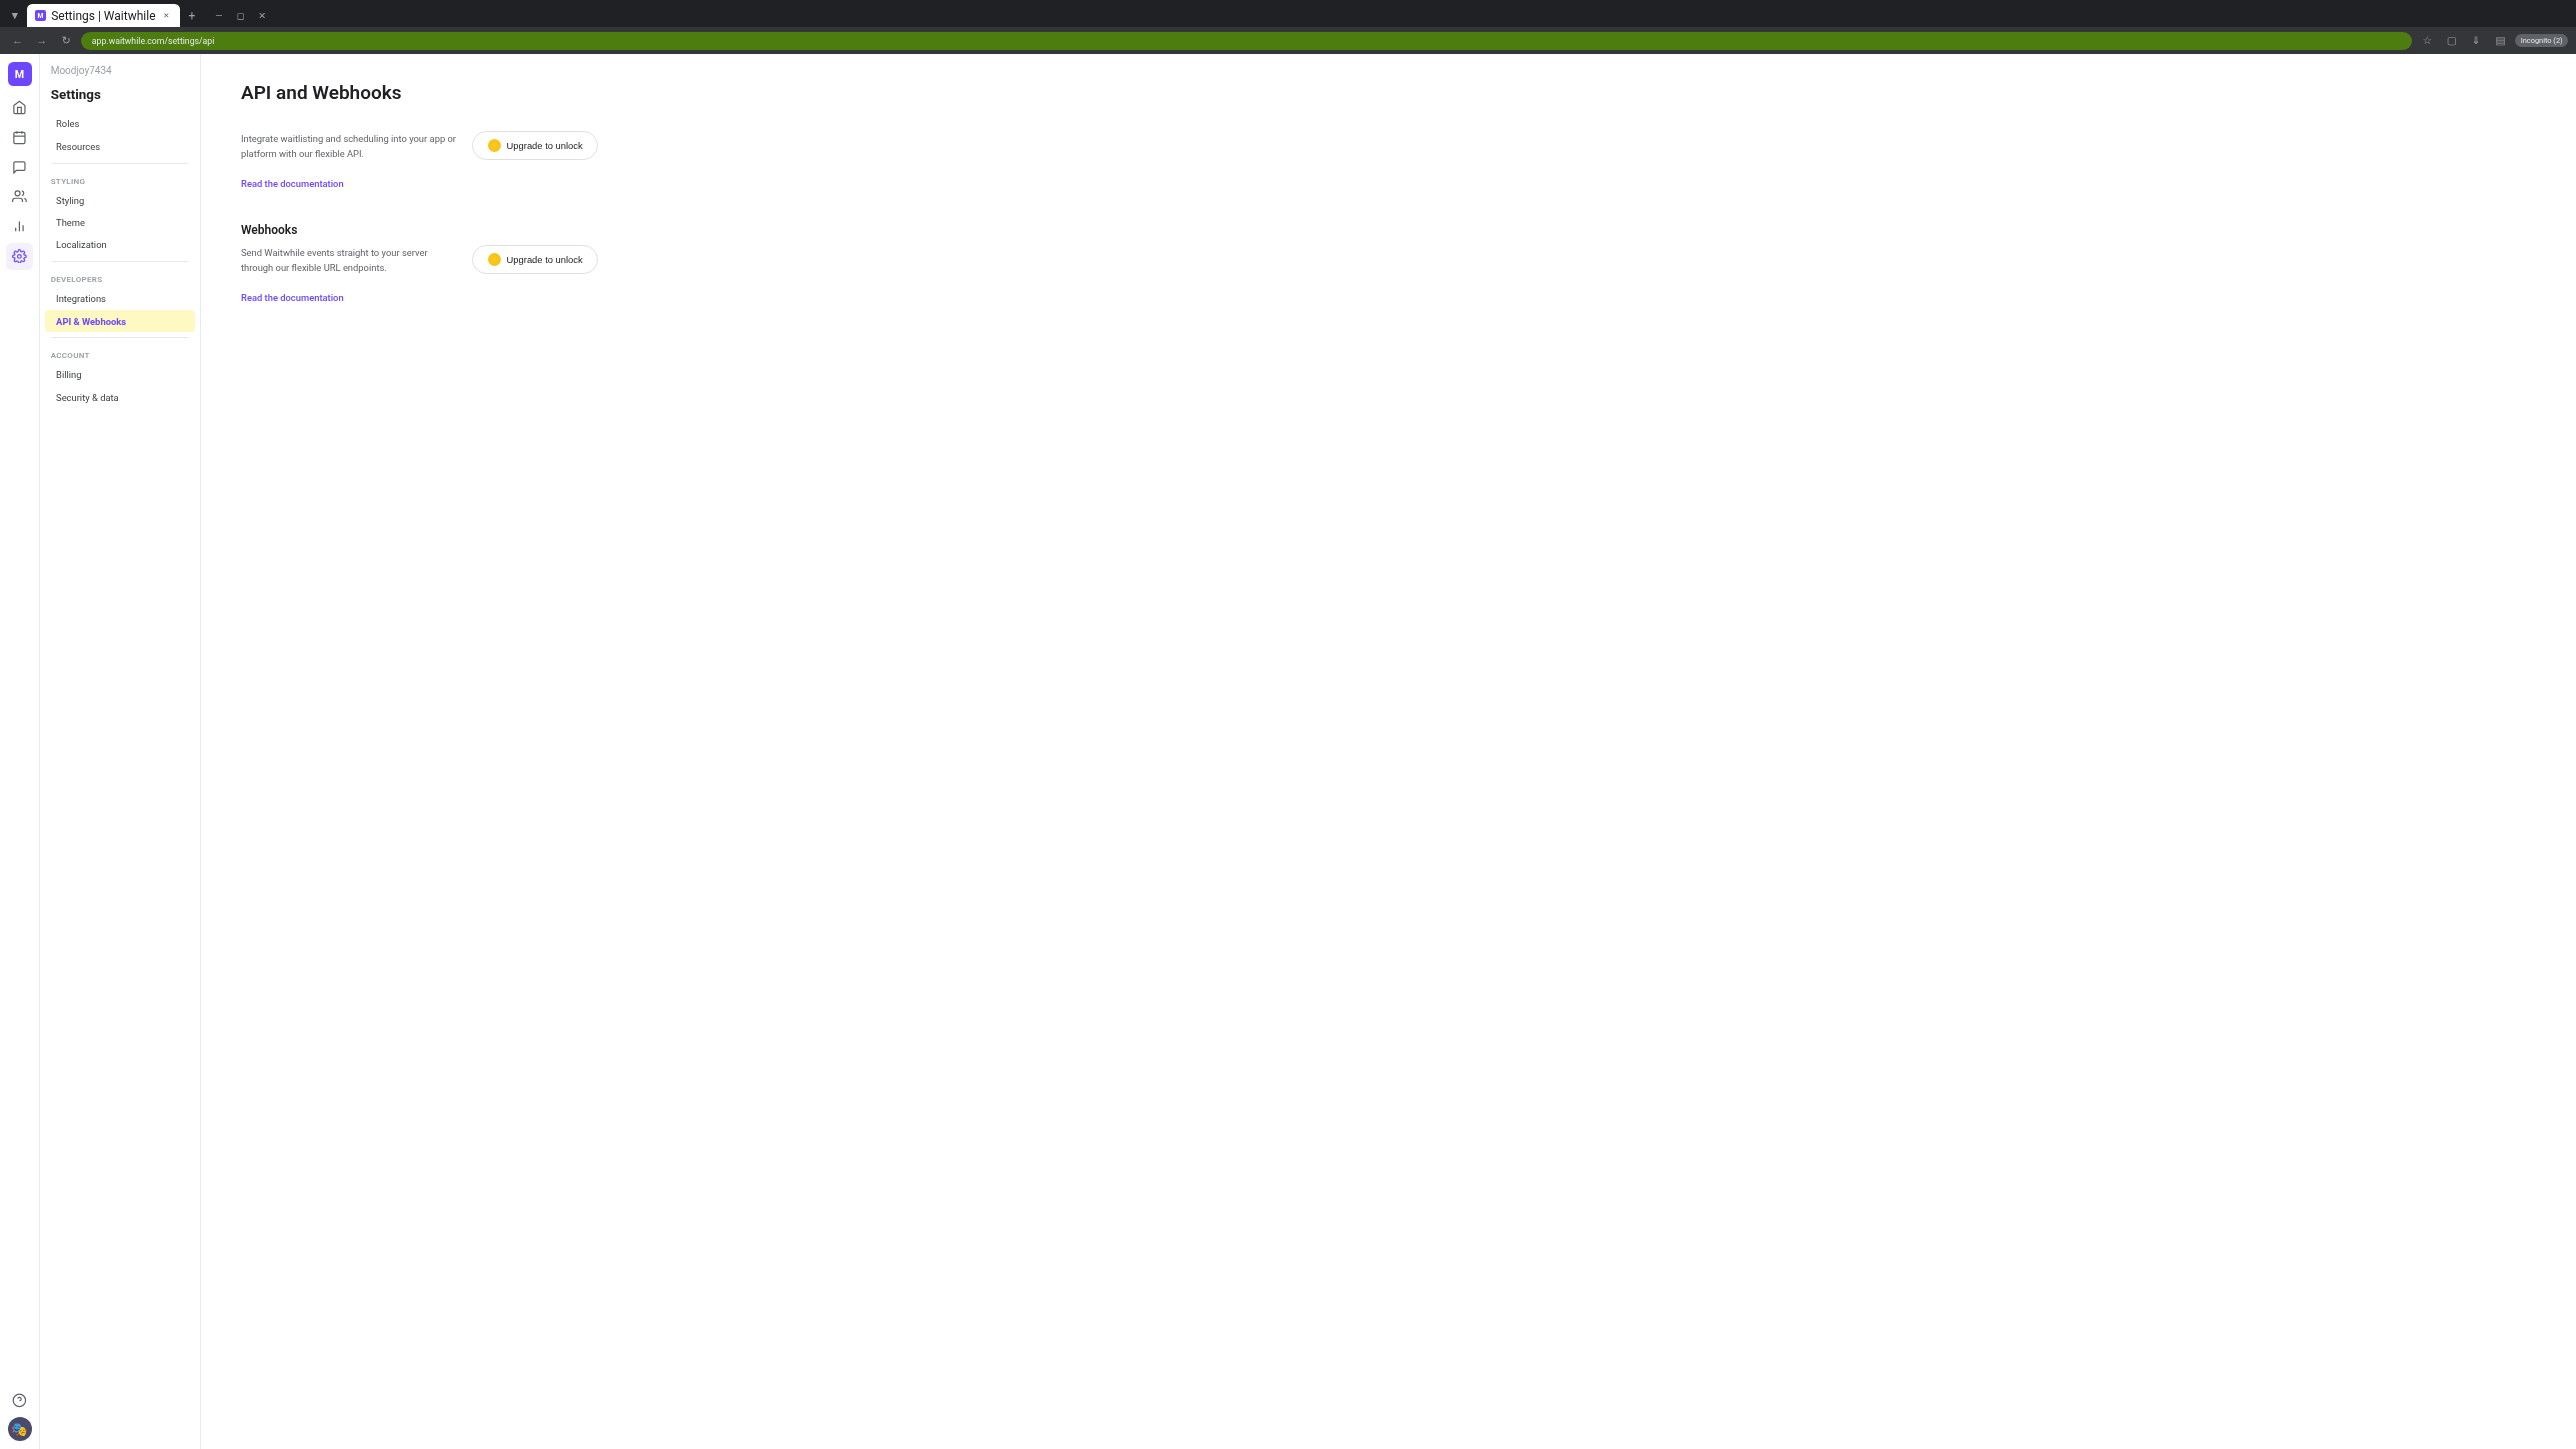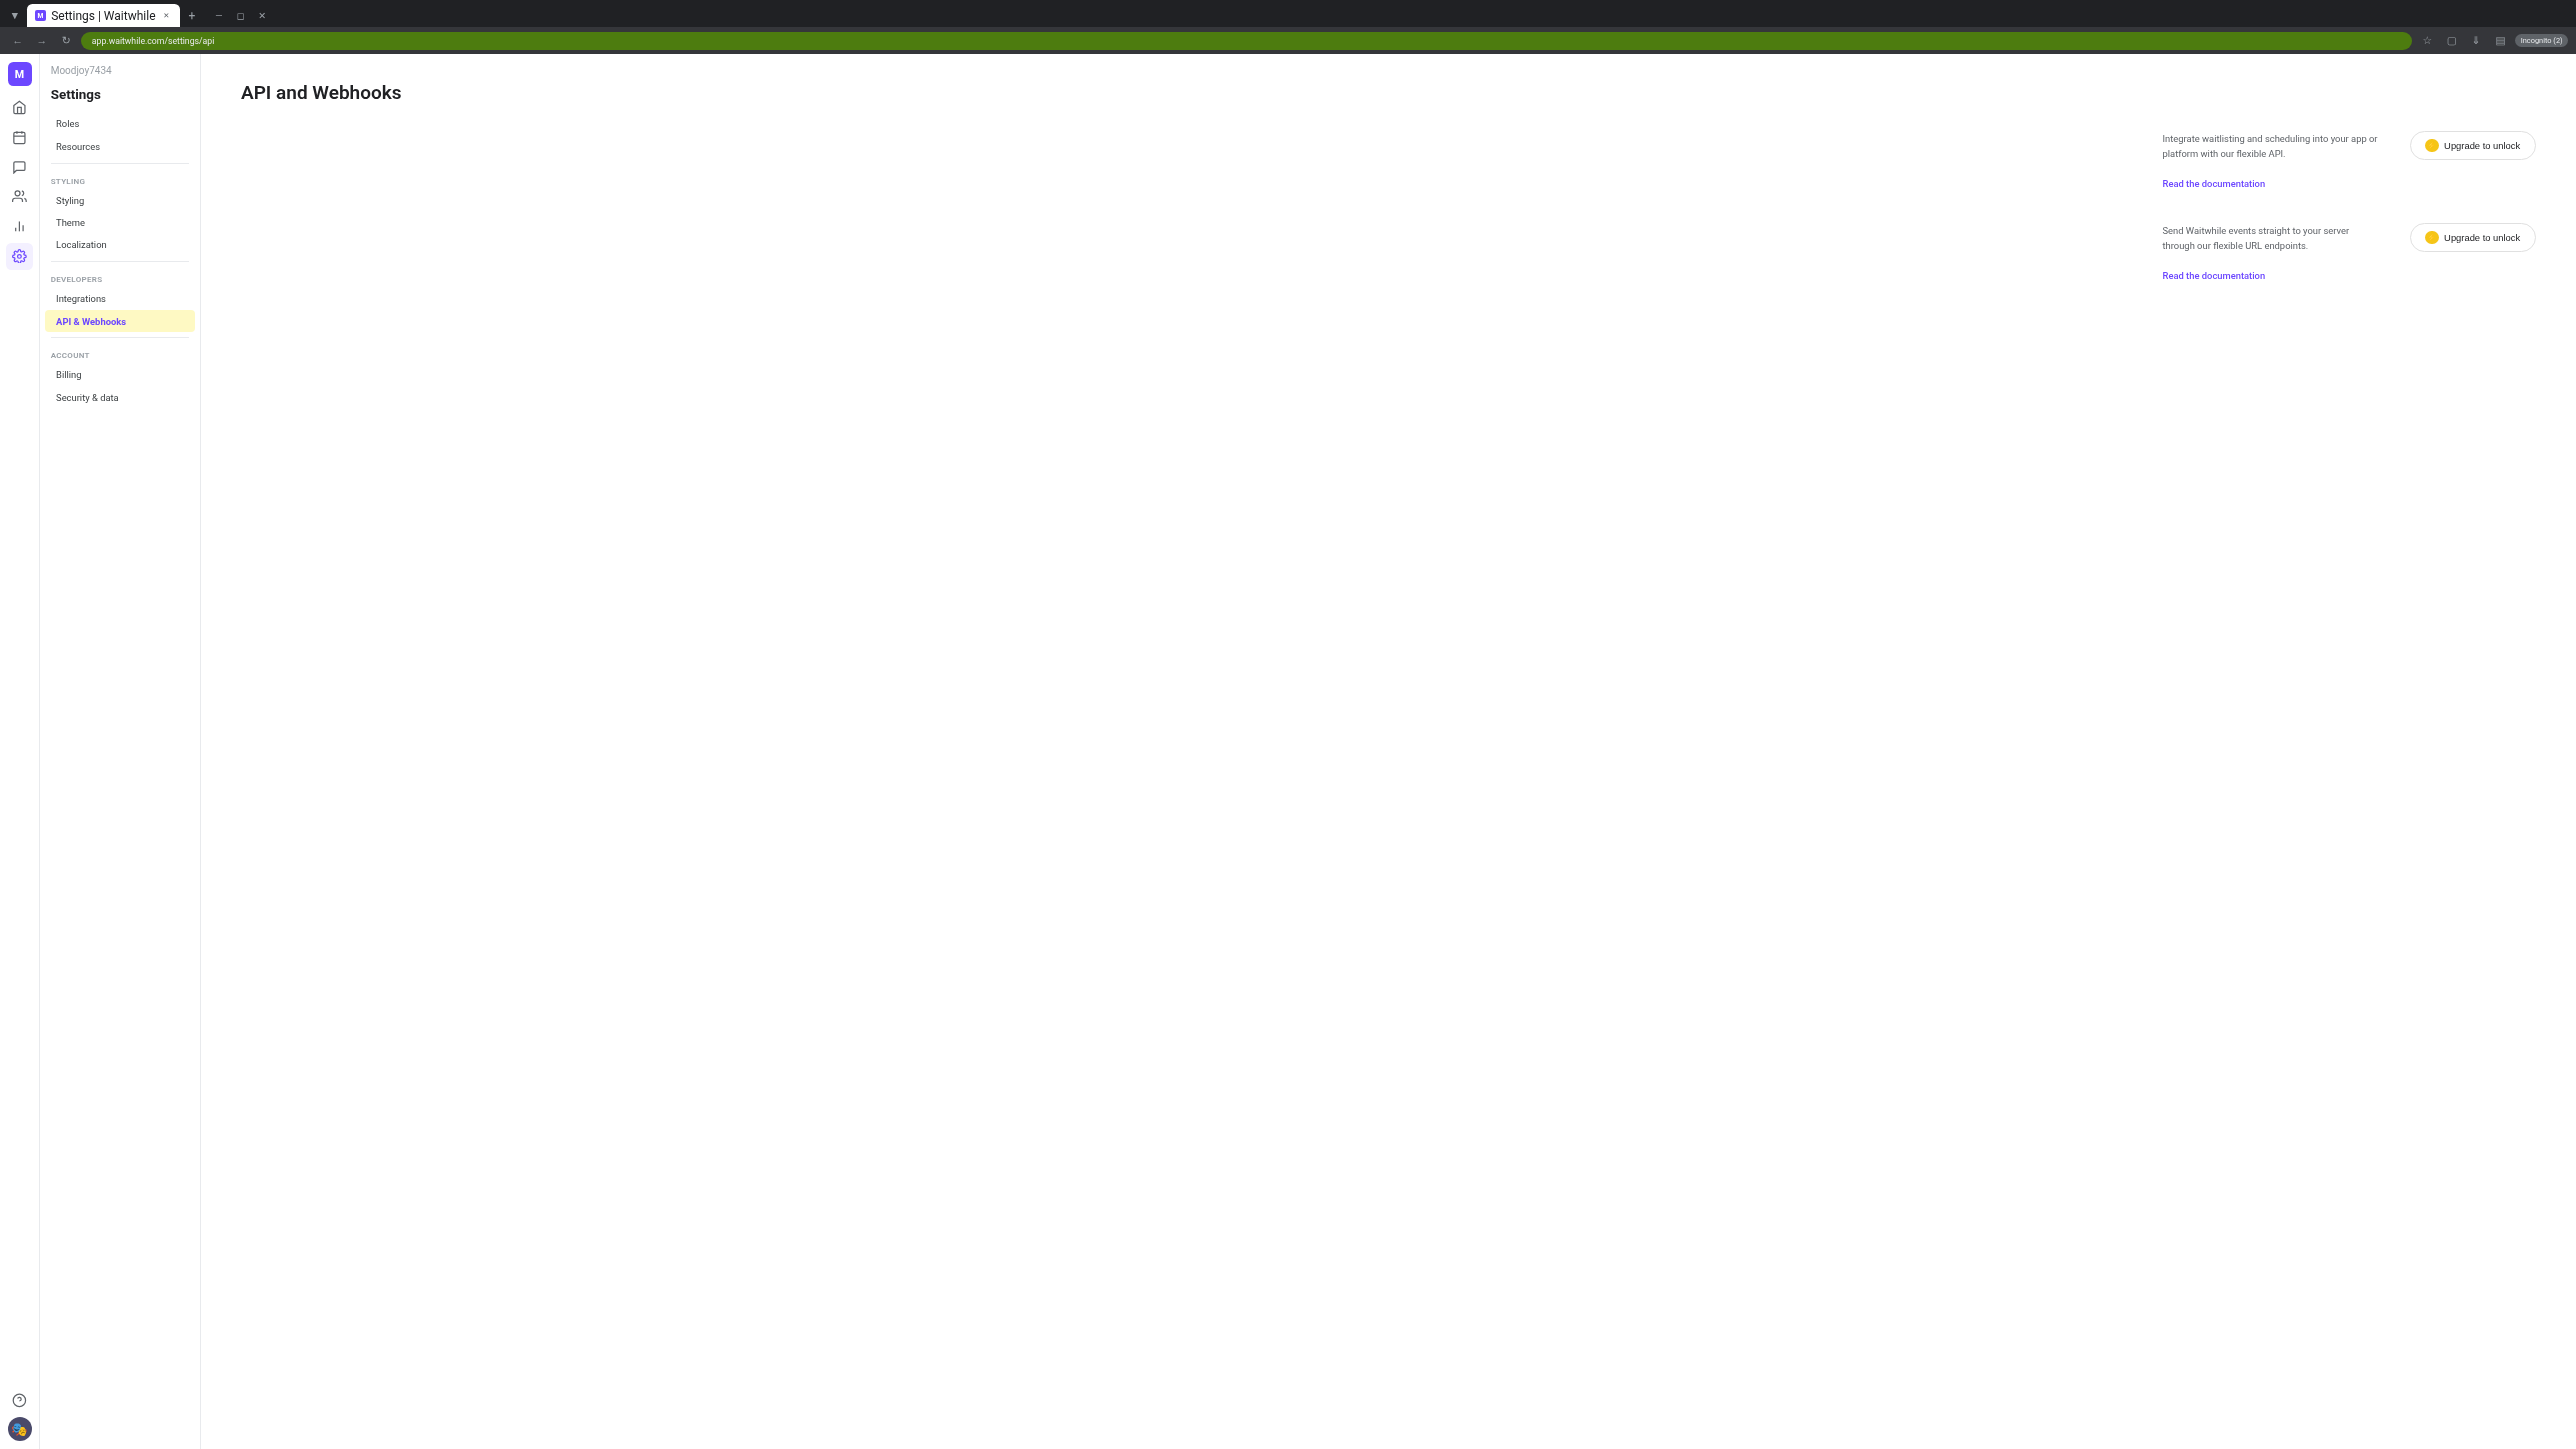--- a/index.html
+++ b/index.html
@@ -283,22 +283,21 @@
     }
     .section-title {
       font-size: 12px;
       font-weight: 600;
       color: #202124;
       margin-bottom: 8px;
     }
     .section-body {
       display: flex;
       align-items: flex-start;
-      gap: 32px;
-      justify-content: flex-end;
+      gap: 16px;
     }
     .section-description {
       font-size: 9.4px;
       color: #5f6368;
       line-height: 1.6;
       max-width: 215px;
     }
     .section-description a {
       color: #6c47ff;
       text-decoration: none;
@@ -466,20 +465,21 @@
           <a href="#">Read the documentation</a>
         </p>
         <button class="upgrade-btn">
           <span class="lightning-icon">⚡</span>
           <span>Upgrade to unlock</span>
         </button>
       </div>
     </div>
 
     <div class="section">
+      <h2 class="section-title">Webhooks</h2>
       <div class="section-body">
         <p class="section-description">
           Send Waitwhile events straight to your server through our flexible URL endpoints.
           <br><br>
           <a href="#">Read the documentation</a>
         </p>
         <button class="upgrade-btn">
           <span class="lightning-icon">⚡</span>
           <span>Upgrade to unlock</span>
         </button>

